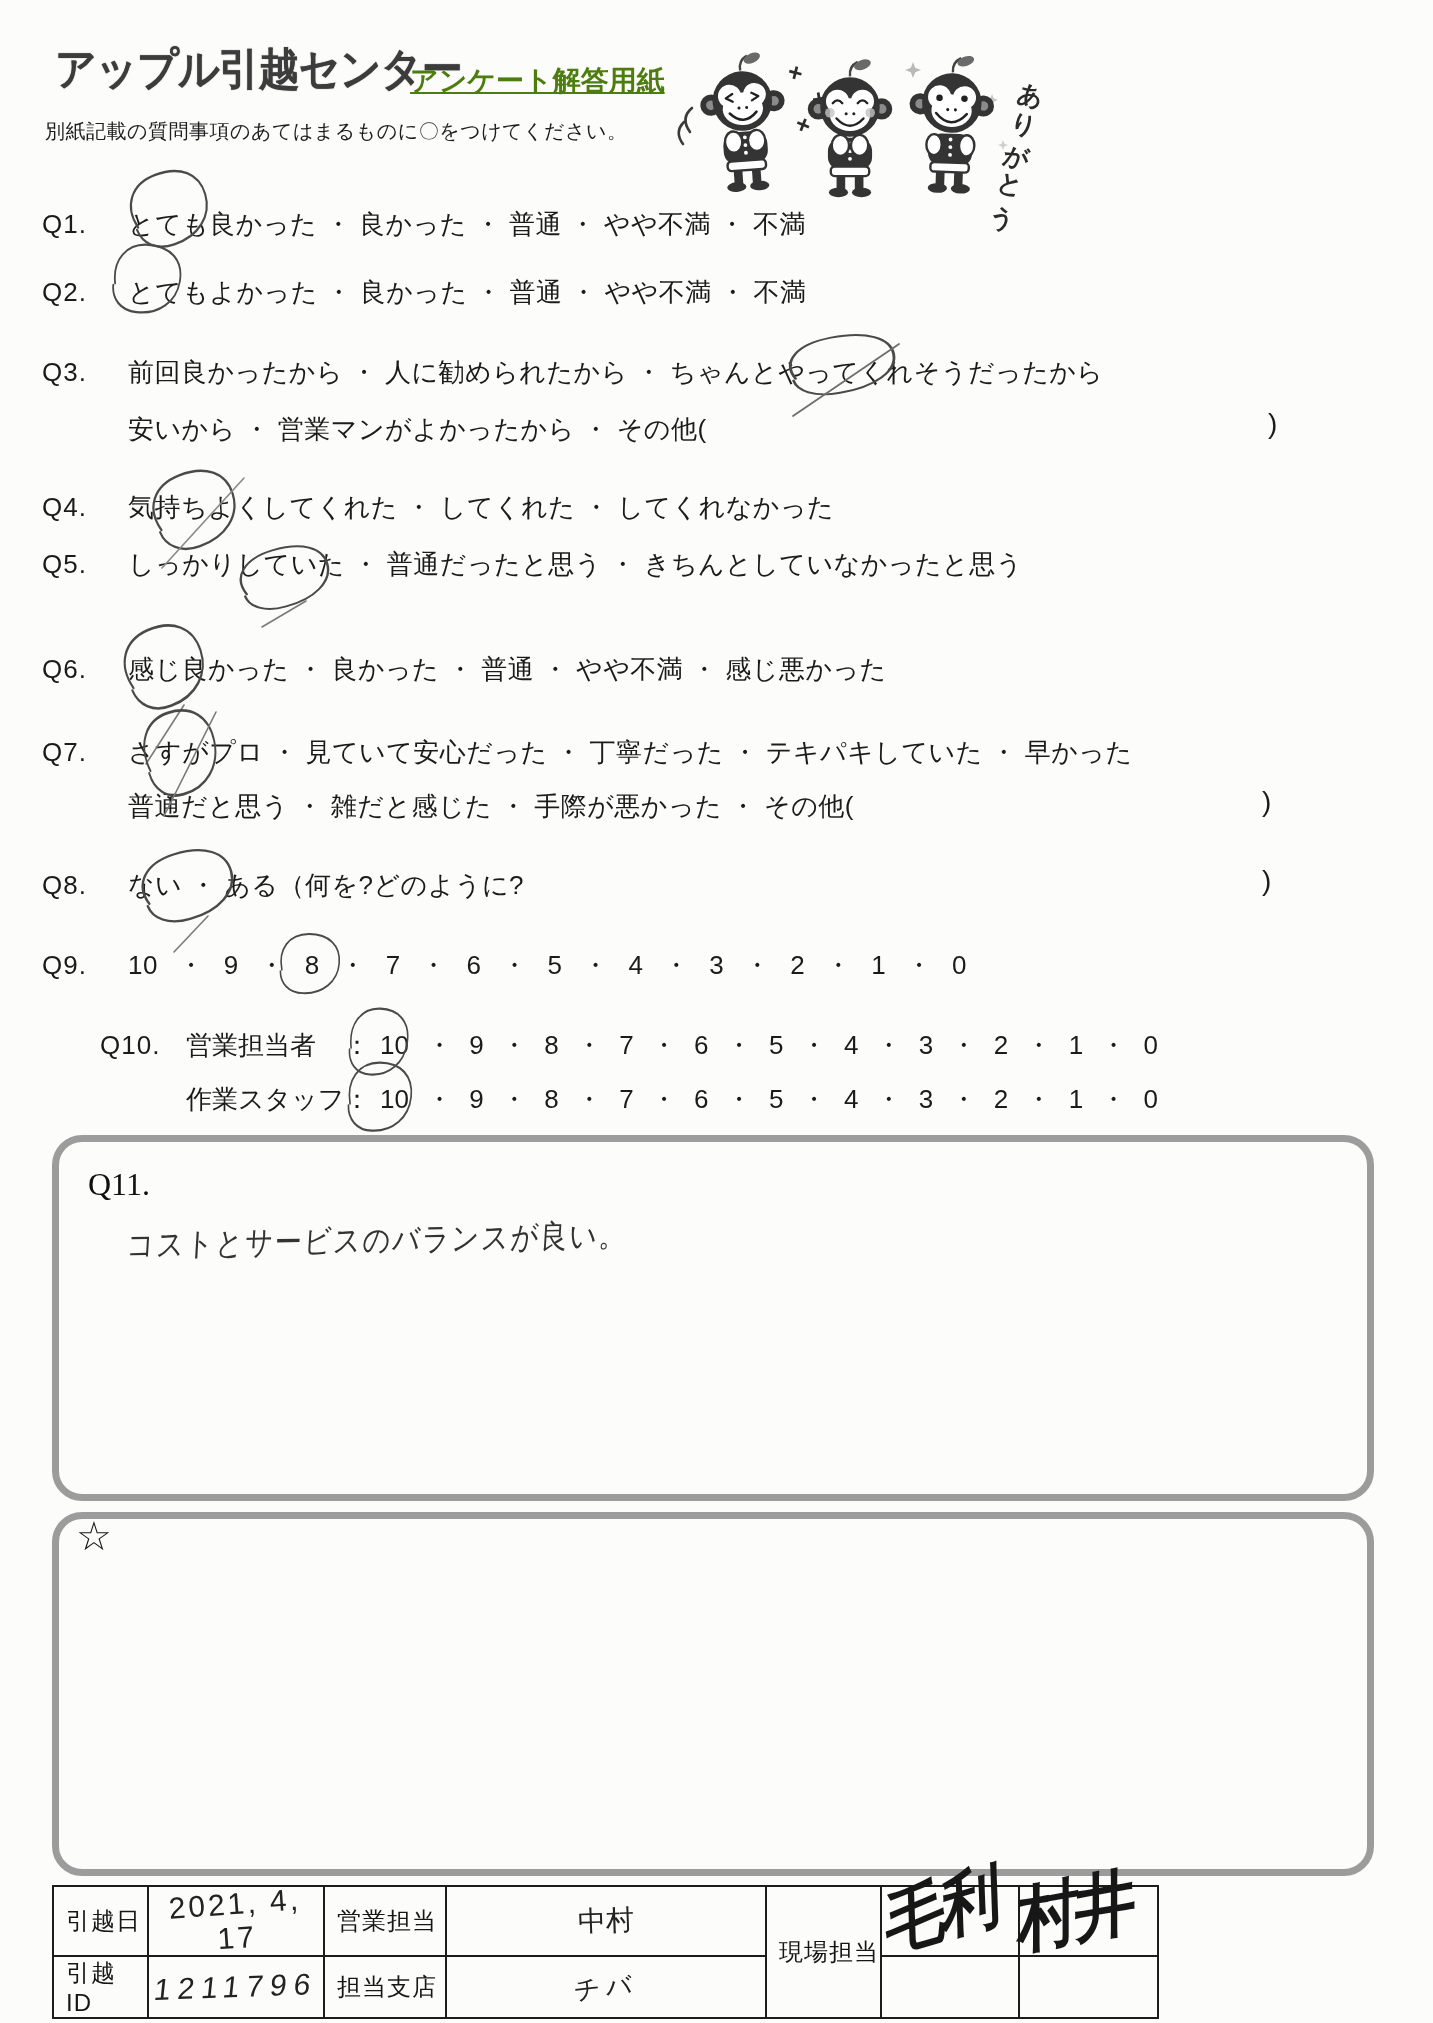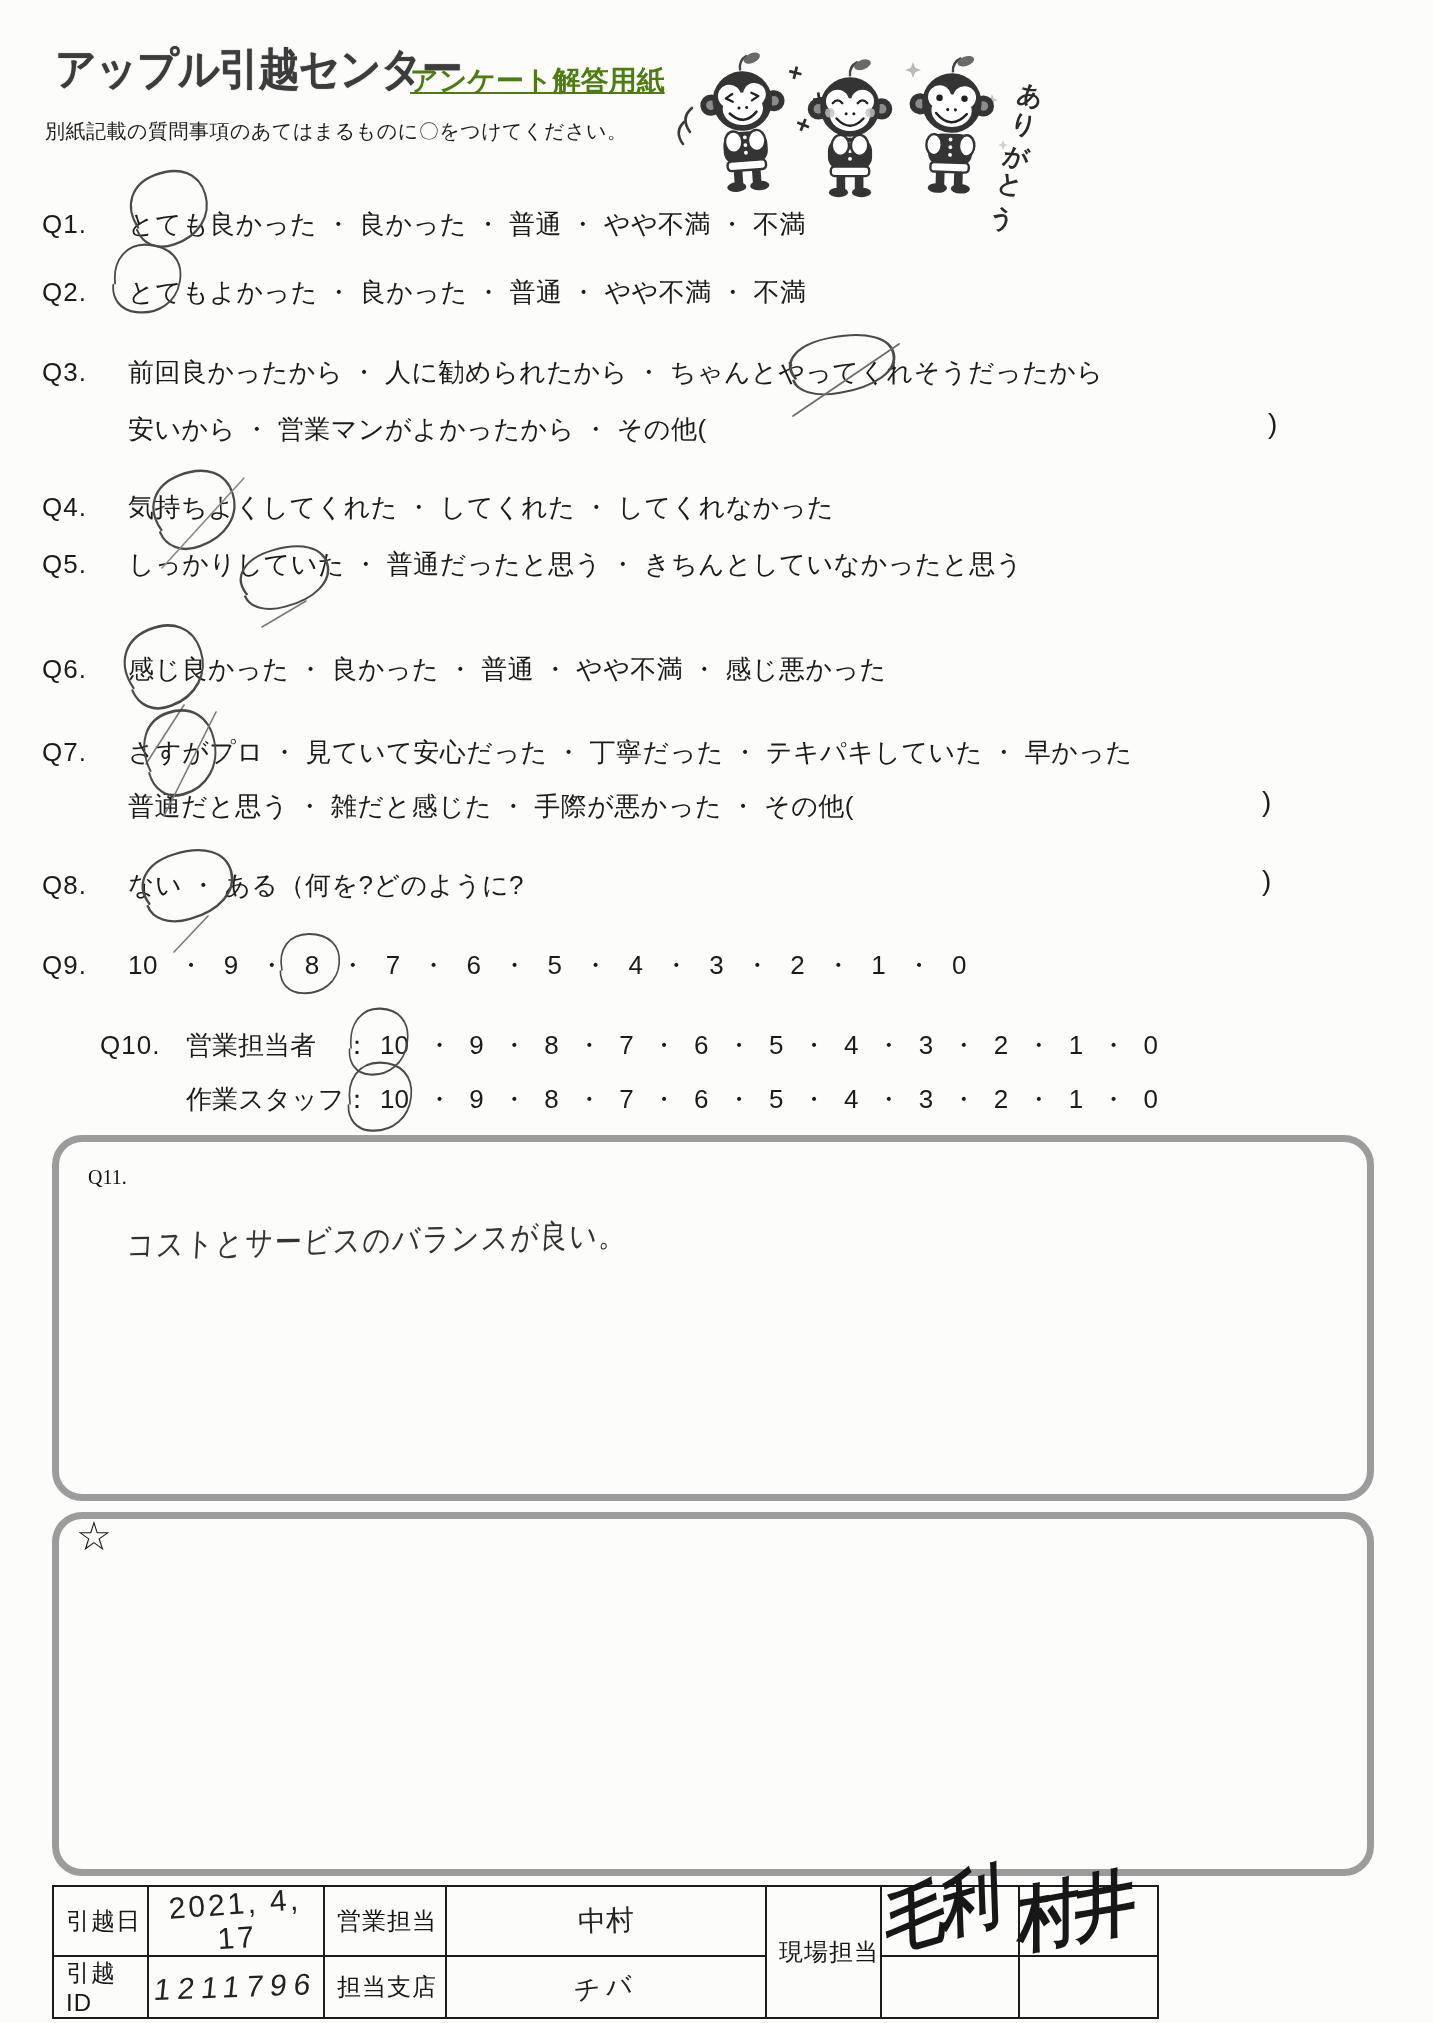--- a/index.html
+++ b/index.html
@@ -71,21 +71,21 @@
   .t-q4{left:152px; top:472px; width:100px; height:102px;}
   .t-q5{left:256px; top:596px; width:58px; height:36px;}
   .t-q6{left:138px; top:700px; width:60px; height:70px;}
   .t-q7{left:156px; top:704px; width:68px; height:120px;}
   .t-q8{left:168px; top:908px; width:50px; height:50px;}
   
   .answer-box{position:absolute; border:7px solid #9c9c9c; border-radius:30px; background:transparent;}
   .box1{left:52px; top:1135px; width:1308px; height:352px;}
   .box2{left:52px; top:1512px; width:1308px; height:350px;}
   .q11-label{position:absolute; left:88px; top:1166px; font-family:"Liberation Serif", serif;
-             font-size:20px; color:#101010;}
+             font-size:32px; color:#101010;}
   .q11-answer{position:absolute; left:128px; top:1224px; font-size:32px; color:#333;
               letter-spacing:2px; white-space:nowrap;
               transform:scaleX(.85) skewX(-5deg) rotate(-1deg); transform-origin:left top;}
   .star{position:absolute; left:76px; top:1516px; font-size:40px; color:#161616; line-height:1;}
   
   .ftable{position:absolute; left:52px; top:1885px; border-collapse:collapse;}
   .ftable td{border:2.5px solid #1c1c1c; font-size:24px; color:#161616; padding:0 0 0 12px;
              height:56px; vertical-align:middle; background:transparent;}
   .ftable td.val{text-align:center; padding:0;}
   .lab{letter-spacing:1px;}

